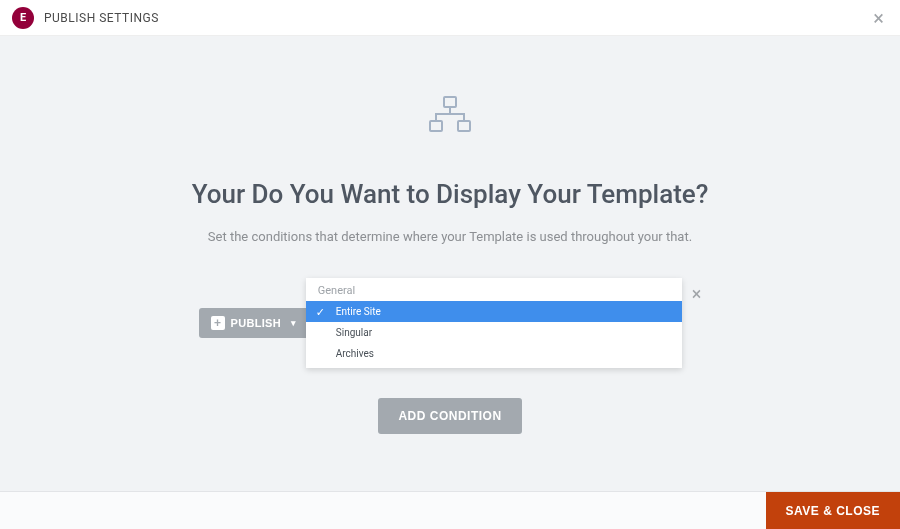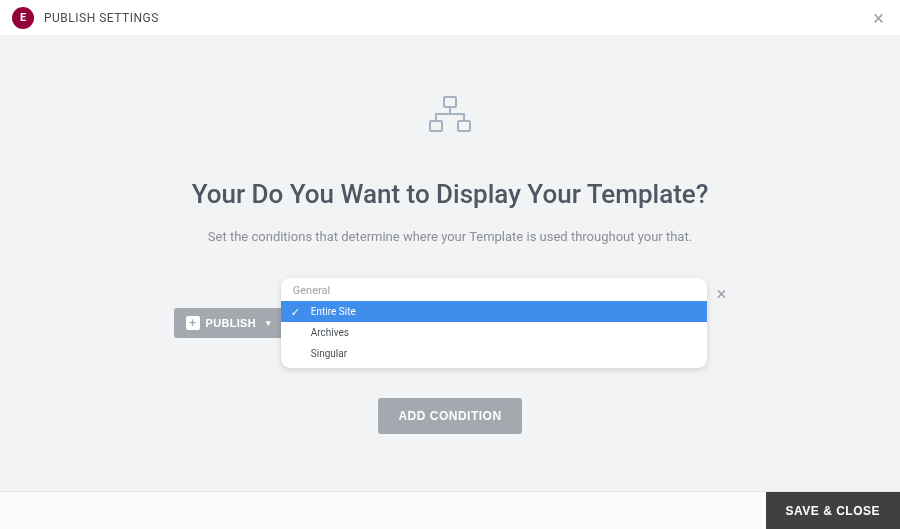--- a/index.html
+++ b/index.html
@@ -102,23 +102,23 @@
       font-weight: bold;
       margin-right: 6px;
       line-height: 1;
     }
     .include-btn .caret {
       margin-left: 10px;
       font-size: 9px;
     }
     .dropdown-panel {
       position: relative;
-      width: 426px;
+      width: 376px;
       background: #fff;
-      border-radius: 9px;
+      border-radius: 0;
       box-shadow: 0 2px 6px rgba(0,0,0,0.15);
       text-align: left;
       padding-bottom: 4px;
       z-index: 5;
     }
     .dd-group {
       font-size: 11px;
       color: #9ea3a8;
       padding: 6px 12px 4px 12px;
     }
@@ -160,21 +160,21 @@
       cursor: pointer;
     }
     .modal-footer {
       height: 38px;
       border-top: 1px solid #e2e4e7;
       background: #fafbfc;
       display: flex;
       justify-content: flex-end;
     }
     .save-btn {
-      background: #404040;
+      background: #c2410c;
       color: #fff;
       border: none;
       font-size: 12px;
       font-weight: 600;
       letter-spacing: 0.5px;
       padding: 0 20px;
       cursor: pointer;
     }
   </style>
 </head>
@@ -206,22 +206,22 @@
   <div class="condition-row">
     <button class="include-btn">
       <span class="plus-box">+</span>
       <span>PUBLISH</span>
       <span class="caret">▾</span>
     </button>
 
     <div class="dropdown-panel">
       <div class="dd-group">General</div>
       <div class="dd-item selected">Entire Site</div>
+      <div class="dd-item">Singular</div>
       <div class="dd-item">Archives</div>
-      <div class="dd-item">Singular</div>
     </div>
 
     <div class="row-close">×</div>
   </div>
 
   <button class="add-condition-btn">ADD CONDITION</button>
 </div>
 
 <div class="modal-footer">
   <button class="save-btn">SAVE &amp; CLOSE</button>

